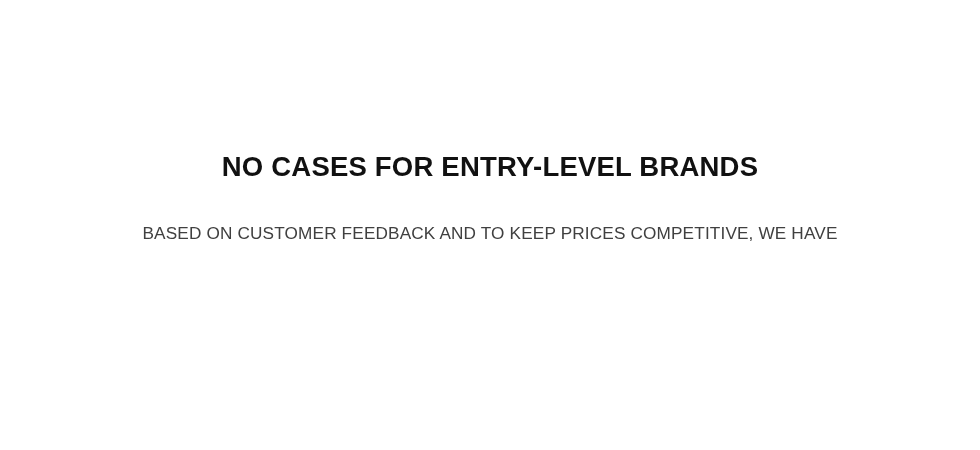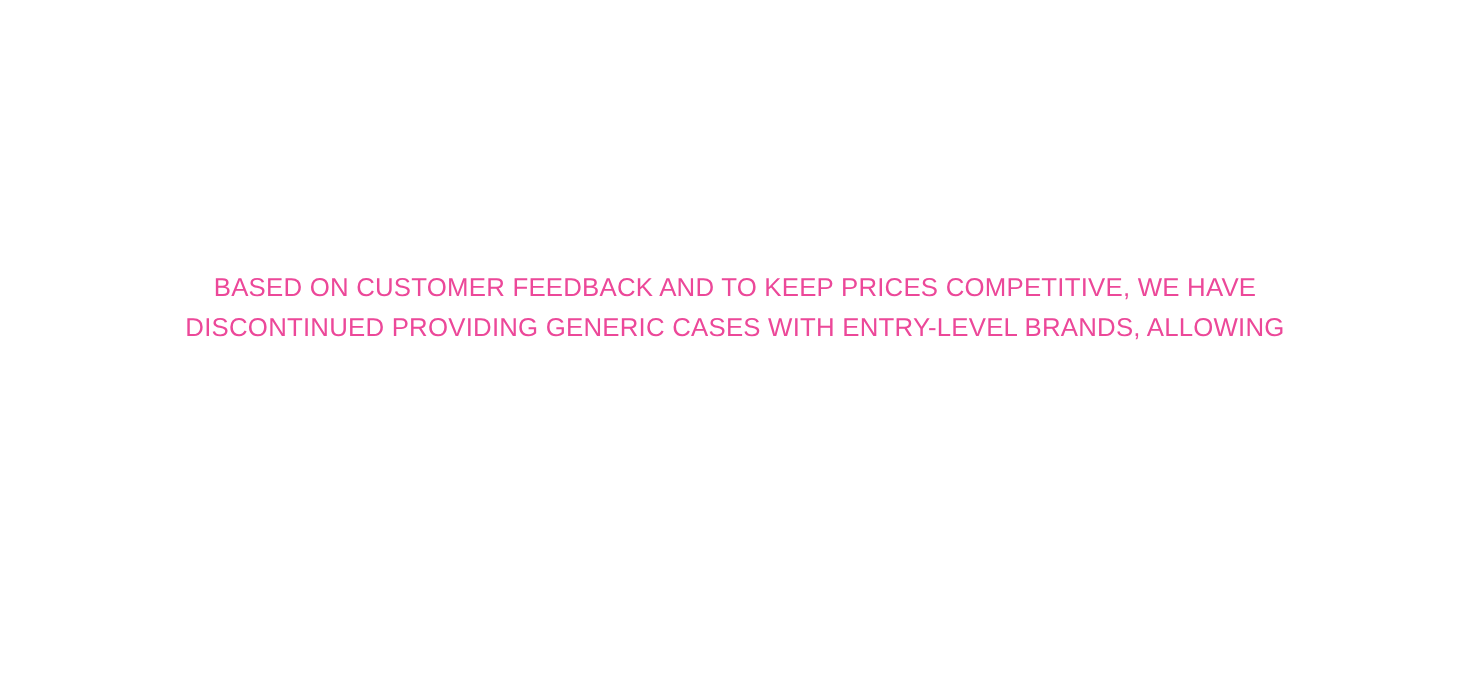--- a/index.html
+++ b/index.html
@@ -34,40 +34,40 @@
     font-size: 27.5px;
     line-height: 34px;
     font-weight: 900;
     letter-spacing: 0.2px;
     color: #111111;
     text-transform: uppercase;
     font-family: "Liberation Sans", sans-serif;
     white-space: nowrap;
   }
   .subcopy {
-    margin: 0;
+    margin: 8px;
     padding-top: 28px;
     font-size: 17.2px;
     line-height: 27px;
     font-weight: 400;
     letter-spacing: 0.15px;
-    color: #ec4899;
+    color: #404040;
     text-transform: uppercase;
     font-family: "Liberation Sans", sans-serif;
   }
   .subcopy-line {
     display: block;
   }
 </style>
 </head>
 <body>
 
 <div class="banner">
   <div class="content">
 
+    <h1 class="headline">NO CASES FOR ENTRY-LEVEL BRANDS</h1>
 
     <p class="subcopy">
       <span class="subcopy-line">BASED ON CUSTOMER FEEDBACK AND TO KEEP PRICES COMPETITIVE, WE HAVE</span>
-      <span class="subcopy-line">DISCONTINUED PROVIDING GENERIC CASES WITH ENTRY-LEVEL BRANDS, ALLOWING</span>
     </p>
 
   </div>
 </div>
 
 </body></html>

